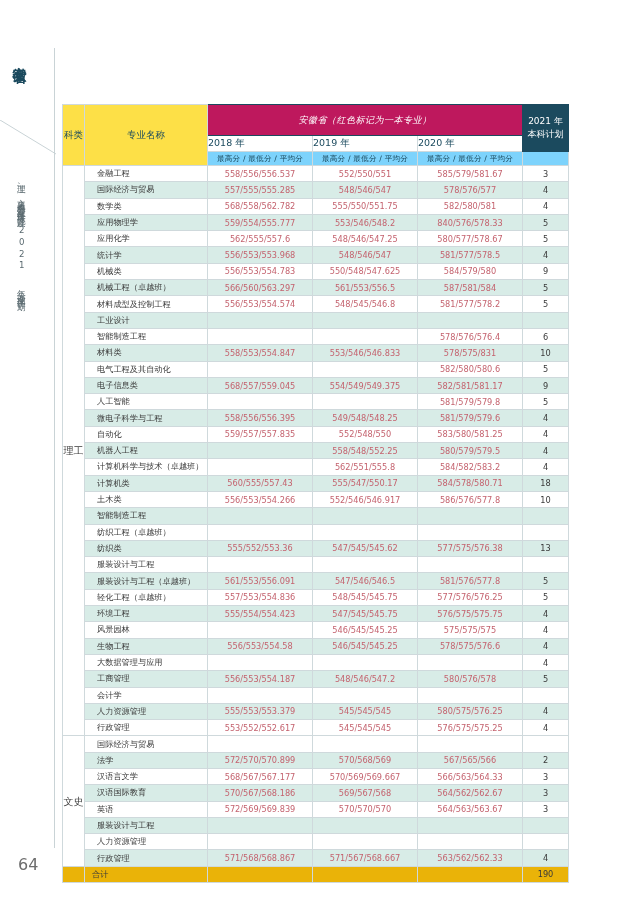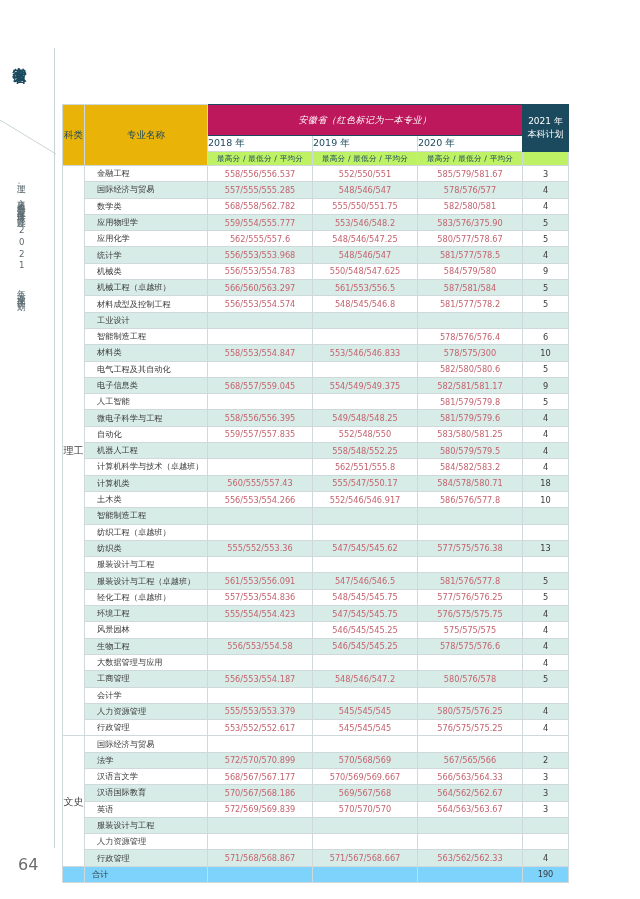--- a/index.html
+++ b/index.html
@@ -45,39 +45,39 @@
     background:#be185d; color:#ffffff; text-align:center;
     font-size:9px; letter-spacing:.5px; height:31px;
     border:1px solid #1b4a5e;
     font-style:italic;
   }
   thead .plan {
     background:#1b4a5e; color:#ffffff; text-align:center;
     font-size:9px; line-height:1.45; border:1px solid #1b4a5e;
   }
   thead .kl, thead .zy {
-    background:#eab308; color:#1b4a5e; text-align:center;
+    background:#fde047; color:#1b4a5e; text-align:center;
     font-size:9.5px; line-height:1.25;
   }
   thead .yr {
     background:#ffffff; color:#1b4a5e; text-align:left;
     font-size:9.5px; height:16px;
   }
   thead .sub {
-    background:#bef264; color:#1b4a5e; text-align:center;
+    background:#7dd3fc; color:#1b4a5e; text-align:center;
     font-size:7.6px; height:14px; letter-spacing:.2px;
   }
   tbody td { height:16.3px; }
   .cat { text-align:center; font-size:10px; color:#3a3a3a; line-height:1.9; background:#ffffff; }
   .maj { padding-left:12px; font-size:8.2px; color:#3a3a3a; white-space:nowrap; }
   .sc  { text-align:center; font-size:8.2px; color:#c4626e; white-space:nowrap; }
   .pl  { text-align:center; font-size:8.2px; color:#3a3a3a; }
   tr.alt td { background:#d8ece7; }
   tr.row td { background:#ffffff; }
-  tr.total td { background:#7dd3fc;margin-left:24px; }
+  tr.total td { background:#eab308;margin-left:24px; }
   .total .maj { padding-left:7px; }
   col.c0 { width:22px; }  col.c1 { width:123px; }
   col.c2 { width:105px; } col.c3 { width:105px; }
   col.c4 { width:105px; } col.c5 { width:46px; }
 </style>
 </head>
 <body>
 
 <div class="rail">
   <div class="rail-title">安徽省</div>
@@ -143,21 +143,21 @@
           <td class="maj">数学类</td>
           <td class="sc">568/558/562.782</td>
           <td class="sc">555/550/551.75</td>
           <td class="sc">582/580/581</td>
           <td class="pl">4</td>
         </tr>
         <tr class="alt">
           <td class="maj">应用物理学</td>
           <td class="sc">559/554/555.777</td>
           <td class="sc">553/546/548.2</td>
-          <td class="sc">583/576/375.90</td>
+          <td class="sc">840/576/578.33</td>
           <td class="pl">5</td>
         </tr>
         <tr class="row">
           <td class="maj">应用化学</td>
           <td class="sc">562/555/557.6</td>
           <td class="sc">548/546/547.25</td>
           <td class="sc">580/577/578.67</td>
           <td class="pl">5</td>
         </tr>
         <tr class="alt">
@@ -199,21 +199,21 @@
           <td class="maj">智能制造工程</td>
           <td class="sc"></td>
           <td class="sc"></td>
           <td class="sc">578/576/576.4</td>
           <td class="pl">6</td>
         </tr>
         <tr class="alt">
           <td class="maj">材料类</td>
           <td class="sc">558/553/554.847</td>
           <td class="sc">553/546/546.833</td>
-          <td class="sc">578/575/300</td>
+          <td class="sc">578/575/831</td>
           <td class="pl">10</td>
         </tr>
         <tr class="row">
           <td class="maj">电气工程及其自动化</td>
           <td class="sc"></td>
           <td class="sc"></td>
           <td class="sc">582/580/580.6</td>
           <td class="pl">5</td>
         </tr>
         <tr class="alt">

